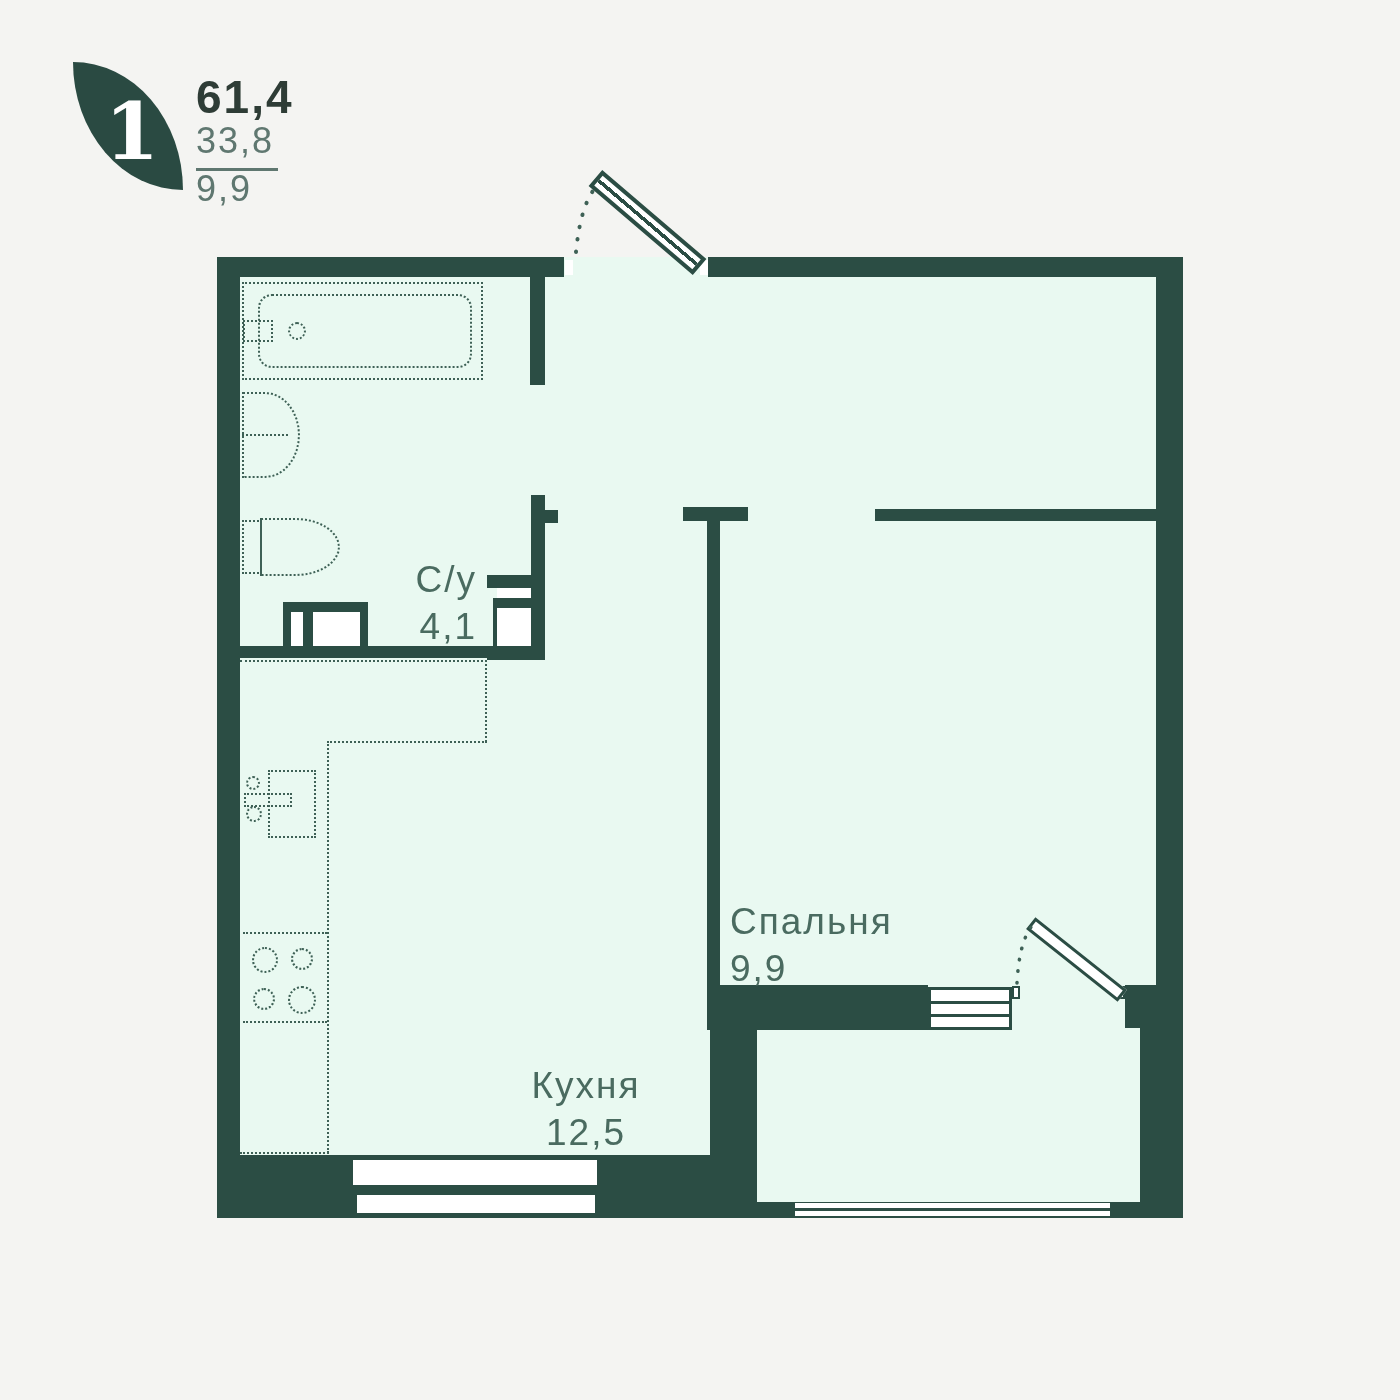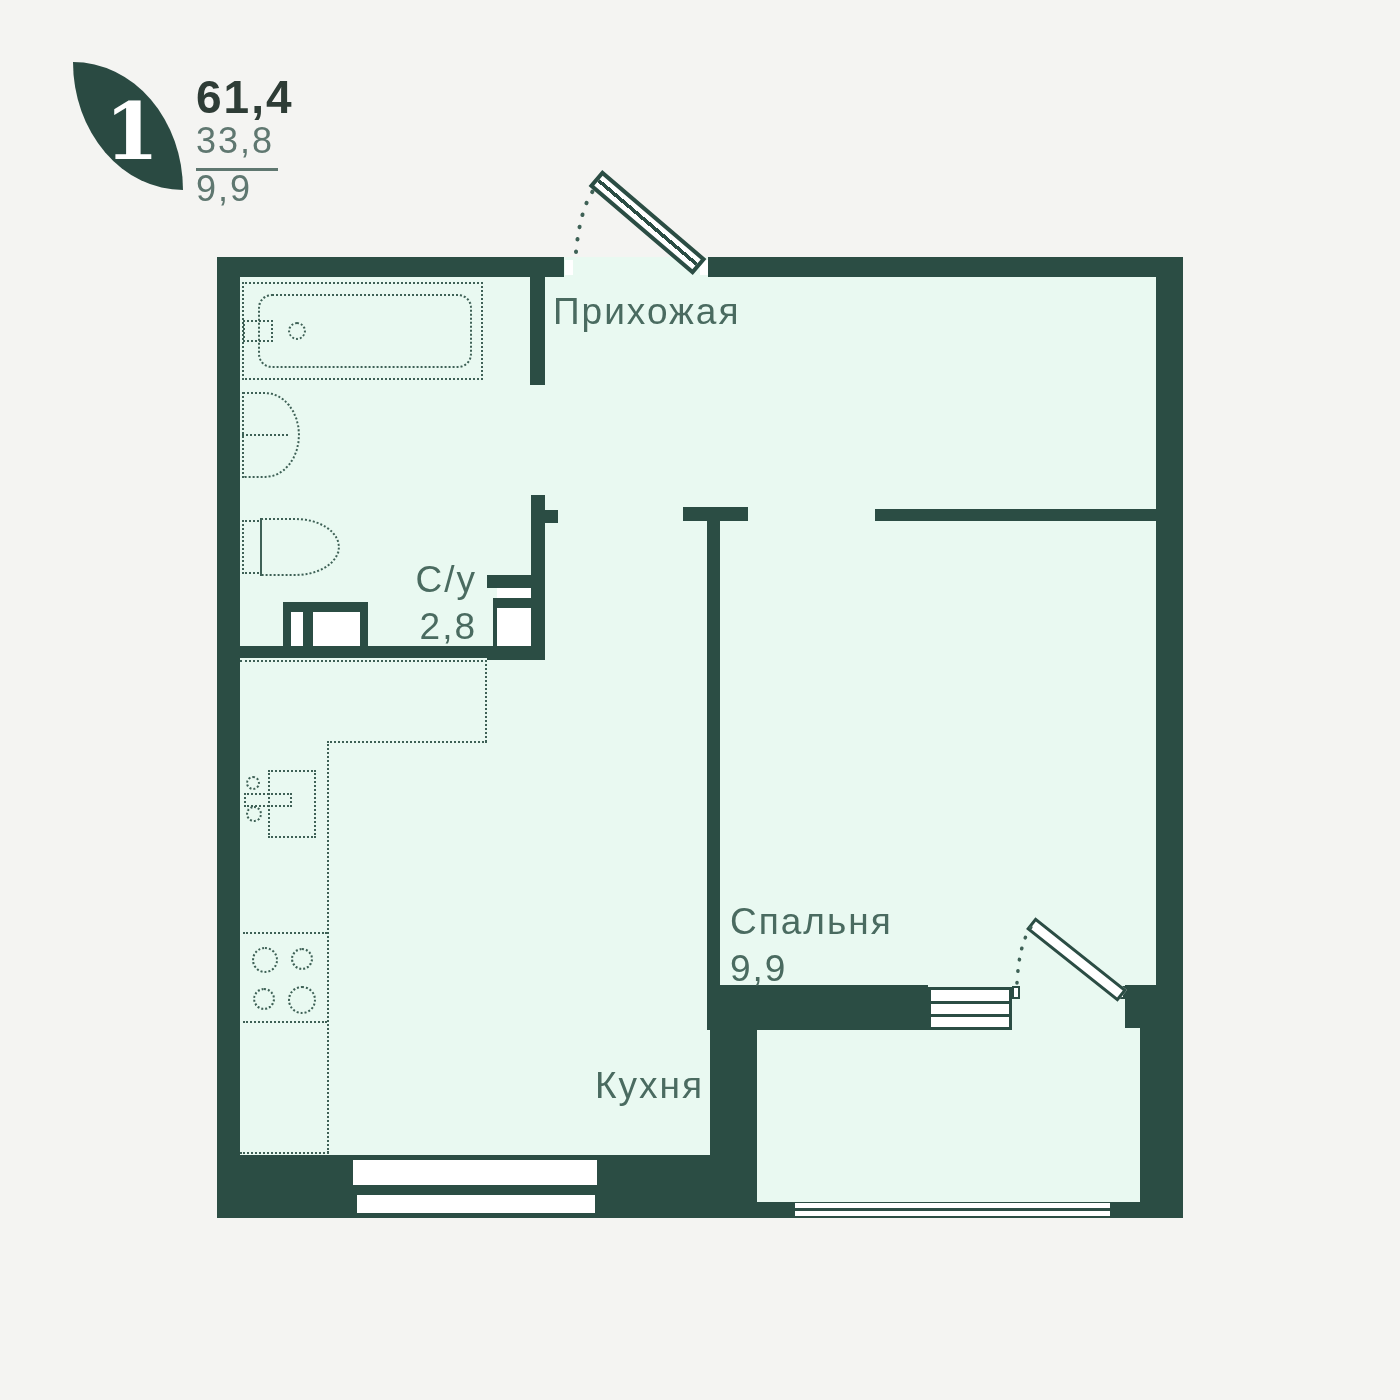--- a/index.html
+++ b/index.html
@@ -129,27 +129,27 @@
   <div class="dot circ" style="left:246px;top:806px;width:16px;height:16px;"></div>
 
   <div class="dline-h" style="left:243px;top:932px;width:84px;"></div>
   <div class="dline-h" style="left:243px;top:1021px;width:84px;"></div>
   <div class="dot circ" style="left:252px;top:947px;width:26px;height:26px;"></div>
   <div class="dot circ" style="left:291px;top:948px;width:22px;height:22px;"></div>
   <div class="dot circ" style="left:253px;top:988px;width:22px;height:22px;"></div>
   <div class="dot circ" style="left:288px;top:986px;width:28px;height:28px;"></div>
 
   <div class="room-label" style="left:553px;top:288px;">
-    <div>Прихожая</div>
   </div>
   <div class="room-label right" style="left:327px;top:556px;width:150px;">
     <div>С/у</div>
-    <div>2,8</div>
+    <div>4,1</div>
   </div>
   <div class="room-label" style="left:730px;top:898px;">
     <div>Спальня</div>
     <div>9,9</div>
   </div>
-  <div class="room-label right" style="left:524px;top:1062px;width:180px;">
+  <div class="room-label right" style="left:496px;top:1062px;width:180px;text-align:center;">
     <div>Кухня</div>
+    <div>12,5</div>
   </div>
 
 </div>
 
 </body></html>

